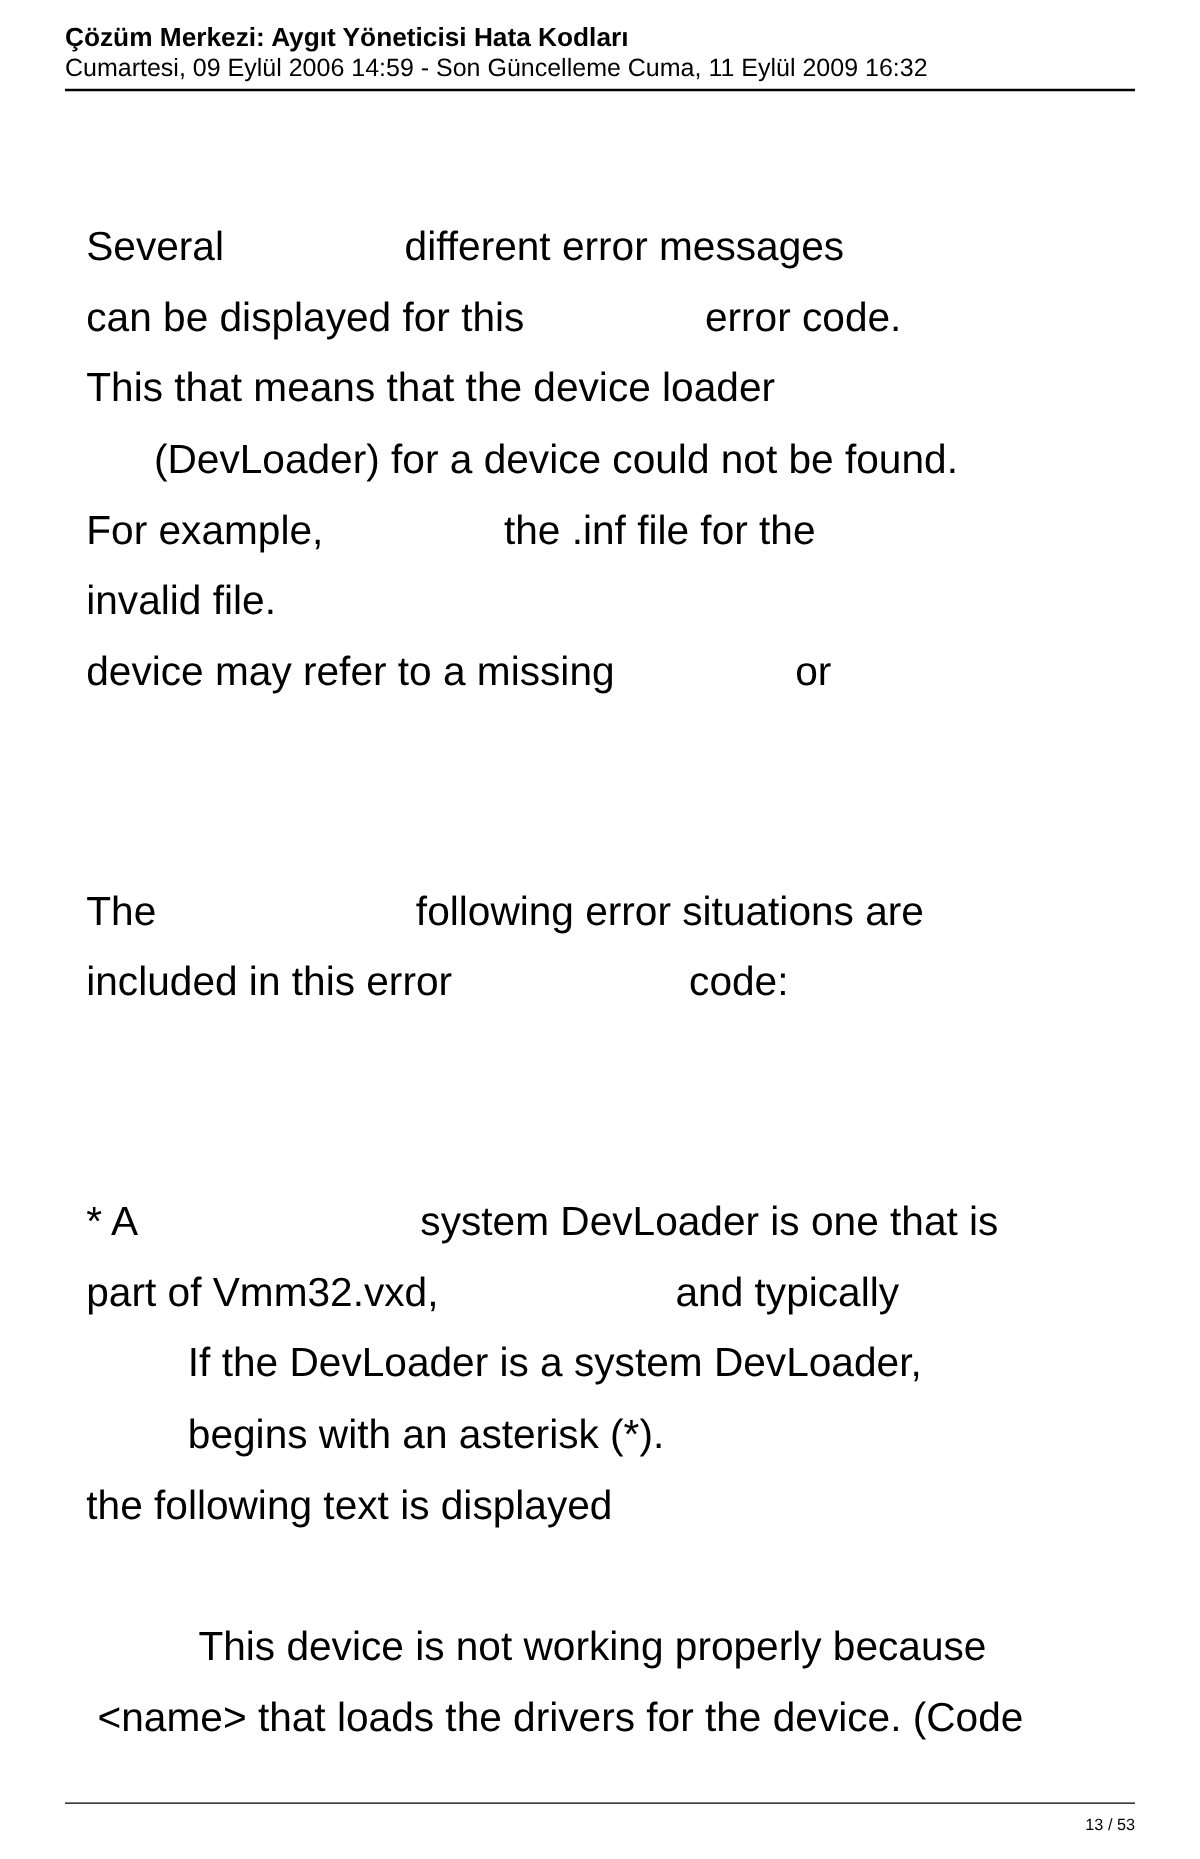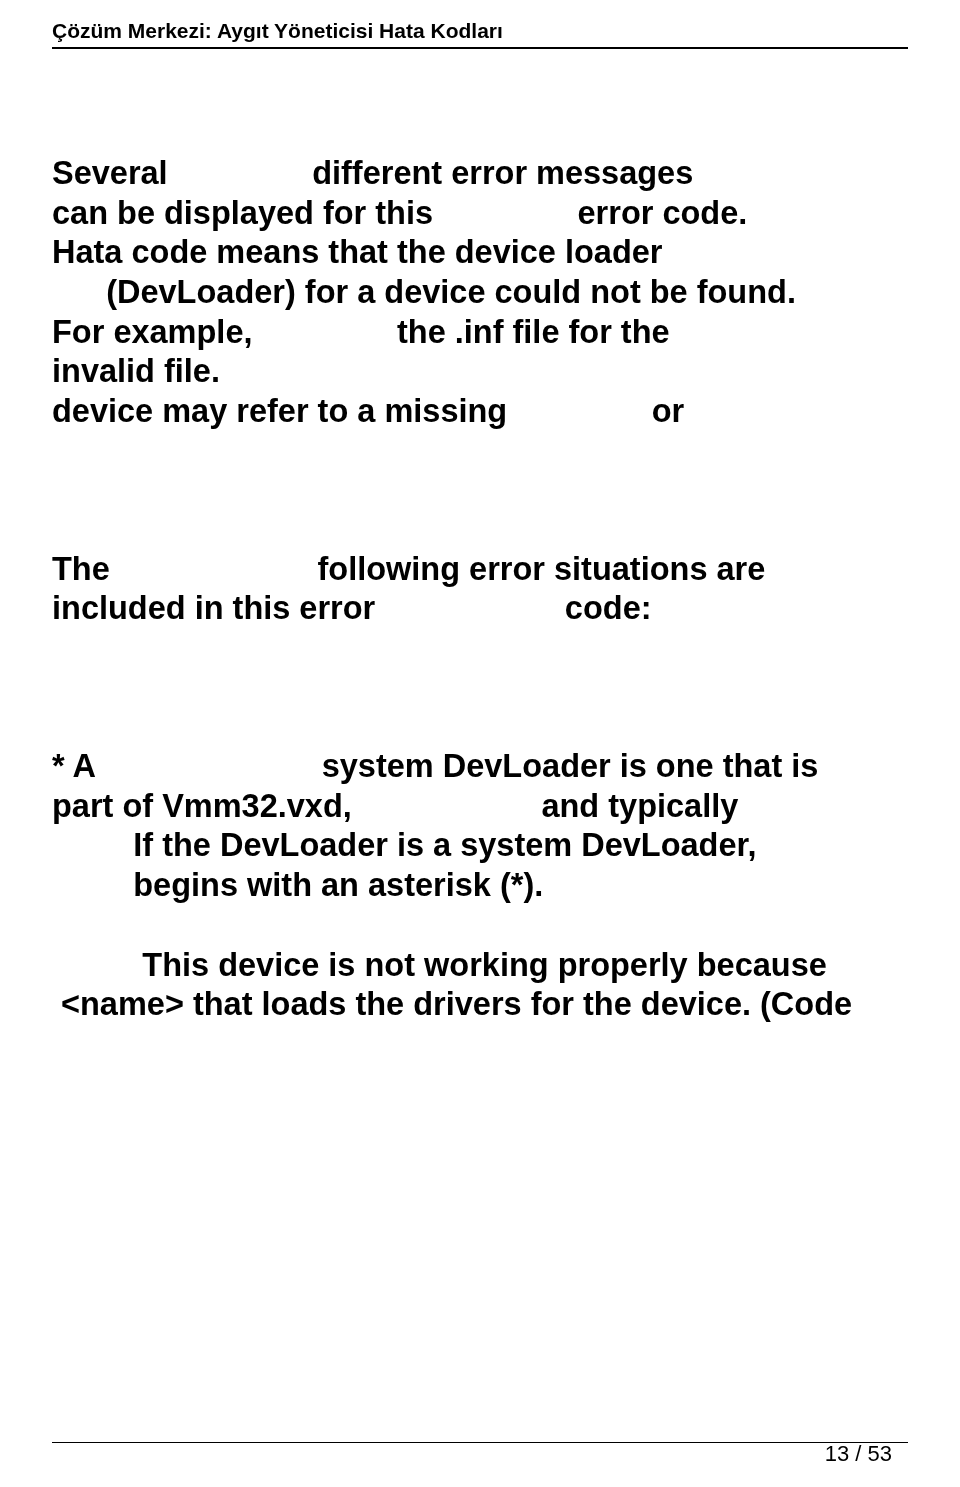--- a/index.html
+++ b/index.html
@@ -26,68 +26,69 @@
       border-top: 2px solid #000000;
       margin-top: 4px;
       margin-bottom: 0;
     }
     .content {
       font-size: 32.5px;
       line-height: 1.22;
       margin-top: 105px;
     }
     .content p {
-      margin: 0;
-      font-weight: bold;
+      margin: 17px;
     }
     .spacer-lg { height: 118px; }
     .spacer-sm { height: 40px; }
     .footer-sep {
       position: absolute;
       bottom: 44px;
       left: 52px;
       right: 52px;
       border: none;
       border-top: 1px solid #000000;
     }
     .page-num {
       position: absolute;
       bottom: 20px;
-      right: 68px;
-      font-size: 22px;
+      right: 52px;
+      font-size: 13px;
     }
   </style>
 </head>
 <body>
 
 <div>
   <div class="header-title">Çözüm Merkezi: Aygıt Yöneticisi Hata Kodları</div>
+  <div class="header-meta">Cumartesi, 09 Eylül 2006 14:59 - Son Güncelleme Cuma, 11 Eylül 2009 16:32</div>
   <hr class="hr-top">
 </div>
 
 <div class="content">
   <p>Several &nbsp;&nbsp;&nbsp;&nbsp;&nbsp;&nbsp;&nbsp;&nbsp;&nbsp;&nbsp;&nbsp;&nbsp;&nbsp;&nbsp; different error messages</p>
   <p>can be displayed for this &nbsp;&nbsp;&nbsp;&nbsp;&nbsp;&nbsp;&nbsp;&nbsp;&nbsp;&nbsp;&nbsp;&nbsp;&nbsp;&nbsp; error code.</p>
-  <p>Hata code means that the device loader</p>
+  <p>This that means that the device loader</p>
   <p>&nbsp;&nbsp;&nbsp;&nbsp;&nbsp; (DevLoader) for a device could not be found.</p>
   <p>For example,&nbsp;&nbsp;&nbsp;&nbsp;&nbsp;&nbsp;&nbsp;&nbsp;&nbsp;&nbsp;&nbsp;&nbsp;&nbsp;&nbsp;&nbsp; the .inf file for the</p>
   <p>invalid file.</p>
   <p>device may refer to a missing&nbsp;&nbsp;&nbsp;&nbsp;&nbsp;&nbsp;&nbsp;&nbsp;&nbsp;&nbsp;&nbsp;&nbsp;&nbsp;&nbsp;&nbsp; or</p>
 
   <div class="spacer-lg"></div>
 
   <p>The &nbsp;&nbsp;&nbsp;&nbsp;&nbsp;&nbsp;&nbsp;&nbsp;&nbsp;&nbsp;&nbsp;&nbsp;&nbsp;&nbsp;&nbsp;&nbsp;&nbsp;&nbsp;&nbsp;&nbsp;&nbsp; following error situations are</p>
   <p>included in this error &nbsp;&nbsp;&nbsp;&nbsp;&nbsp;&nbsp;&nbsp;&nbsp;&nbsp;&nbsp;&nbsp;&nbsp;&nbsp;&nbsp;&nbsp;&nbsp;&nbsp;&nbsp;&nbsp; code:</p>
 
   <div class="spacer-lg"></div>
 
   <p>* A&nbsp;&nbsp;&nbsp;&nbsp;&nbsp;&nbsp;&nbsp;&nbsp;&nbsp;&nbsp;&nbsp;&nbsp;&nbsp;&nbsp;&nbsp;&nbsp;&nbsp;&nbsp;&nbsp;&nbsp;&nbsp;&nbsp;&nbsp;&nbsp; system DevLoader is one that is</p>
   <p>part of Vmm32.vxd,&nbsp;&nbsp;&nbsp;&nbsp;&nbsp;&nbsp;&nbsp;&nbsp;&nbsp;&nbsp;&nbsp;&nbsp;&nbsp;&nbsp;&nbsp;&nbsp;&nbsp;&nbsp;&nbsp;&nbsp; and typically</p>
   <p>&nbsp;&nbsp;&nbsp;&nbsp;&nbsp;&nbsp;&nbsp;&nbsp; If the DevLoader is a system DevLoader,</p>
   <p>&nbsp;&nbsp;&nbsp;&nbsp;&nbsp;&nbsp;&nbsp;&nbsp; begins with an asterisk (*).</p>
+  <p>the following text is displayed</p>
 
   <div class="spacer-sm"></div>
 
   <p>&nbsp;&nbsp;&nbsp;&nbsp;&nbsp;&nbsp;&nbsp;&nbsp;&nbsp; This device is not working properly because</p>
   <p>&nbsp;&lt;name&gt; that loads the drivers for the device. (Code</p>
 </div>
 
 <hr class="footer-sep">
 <div class="page-num">13 / 53</div>
 

